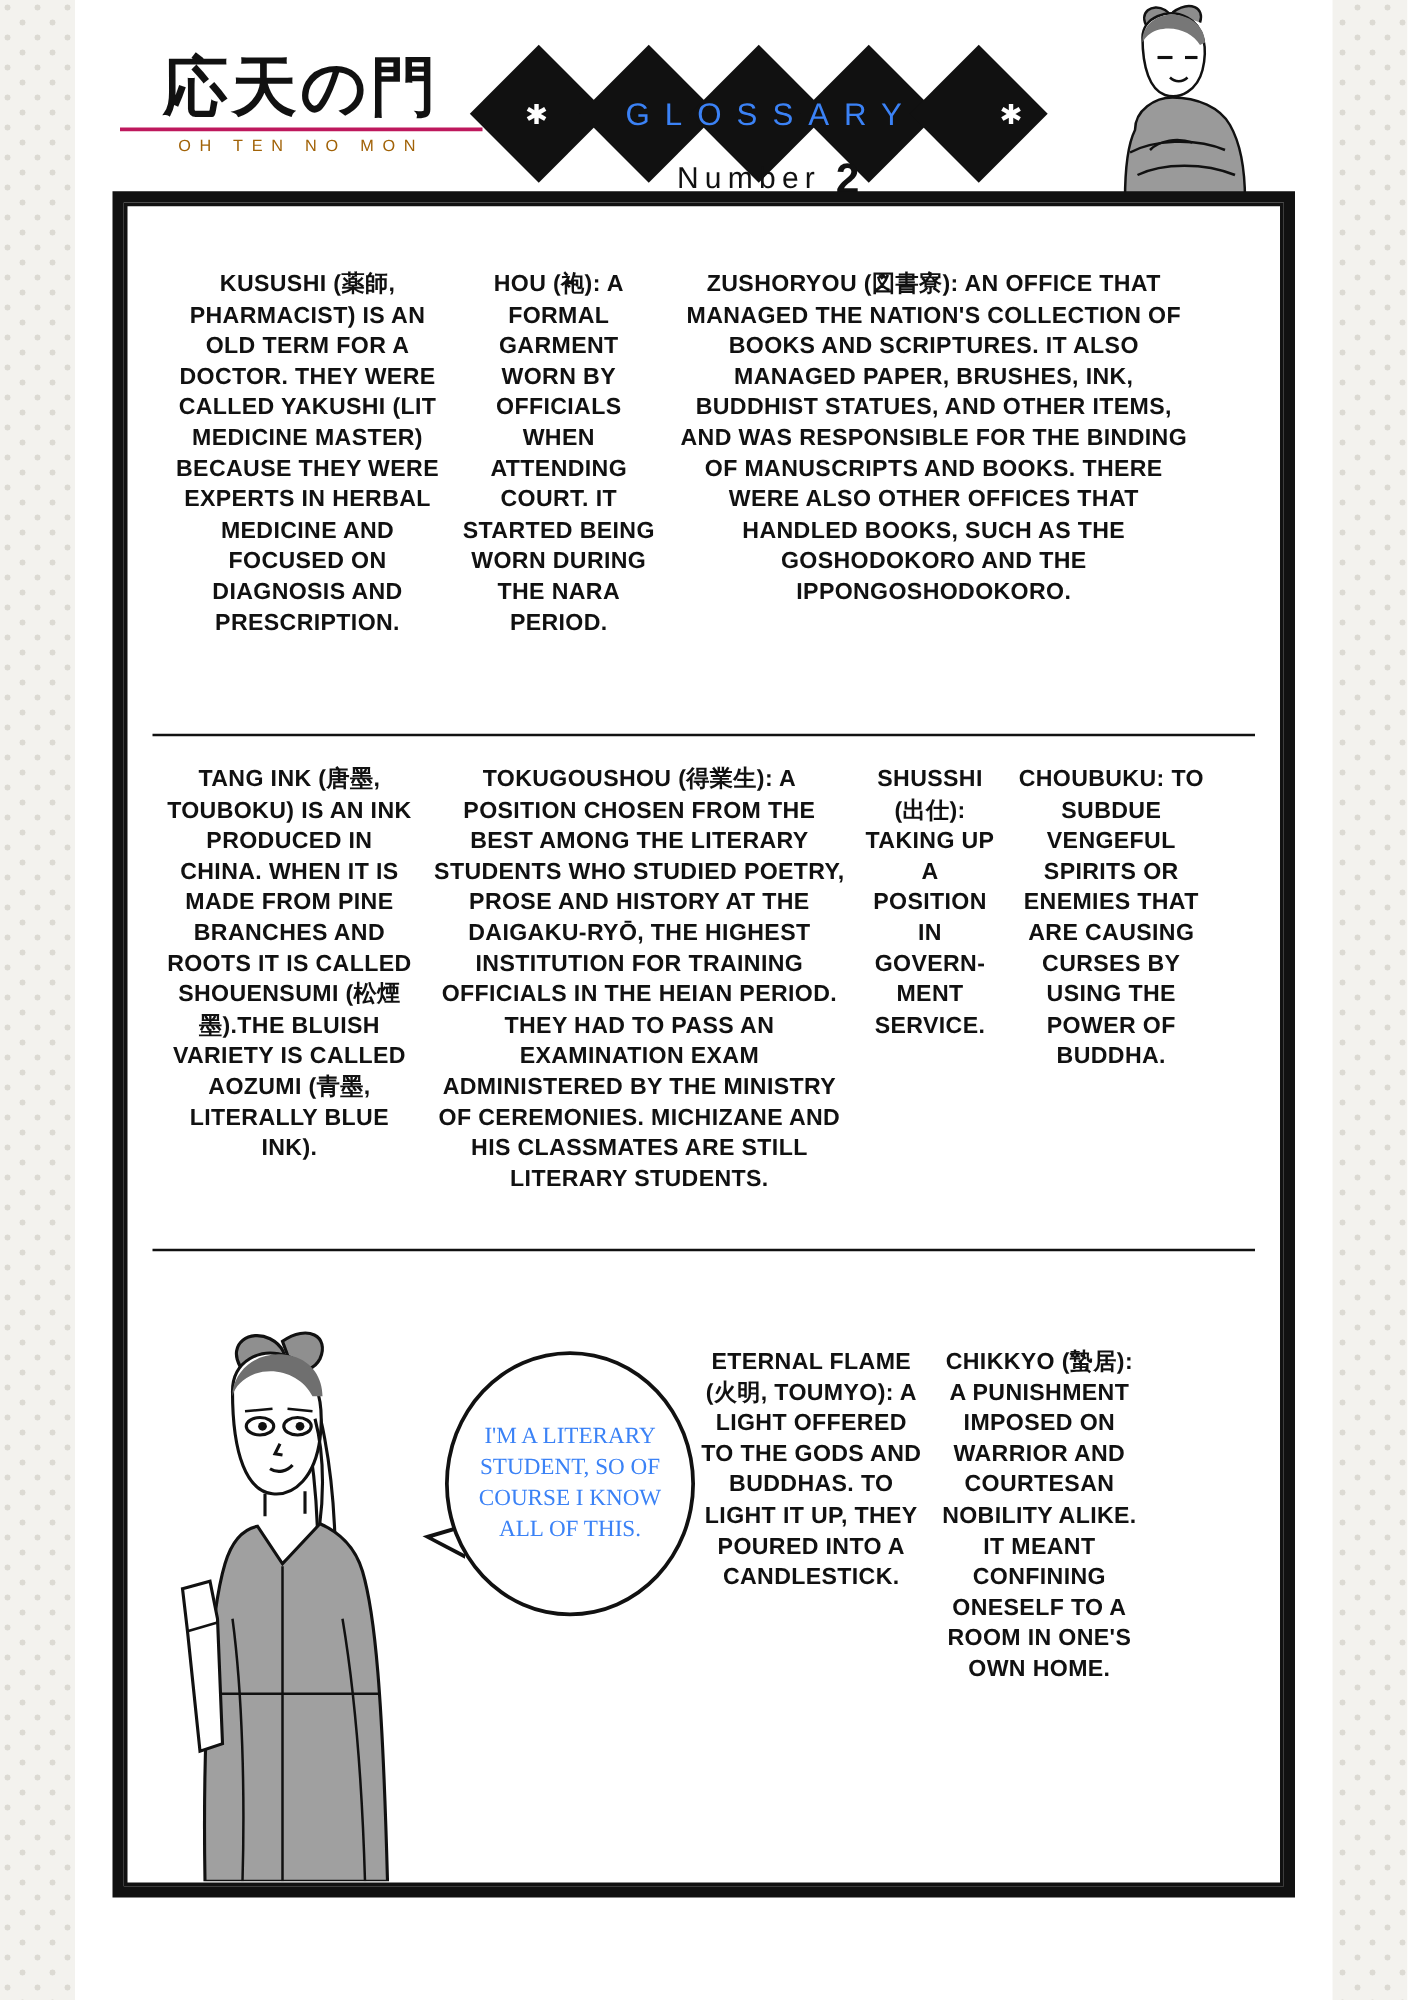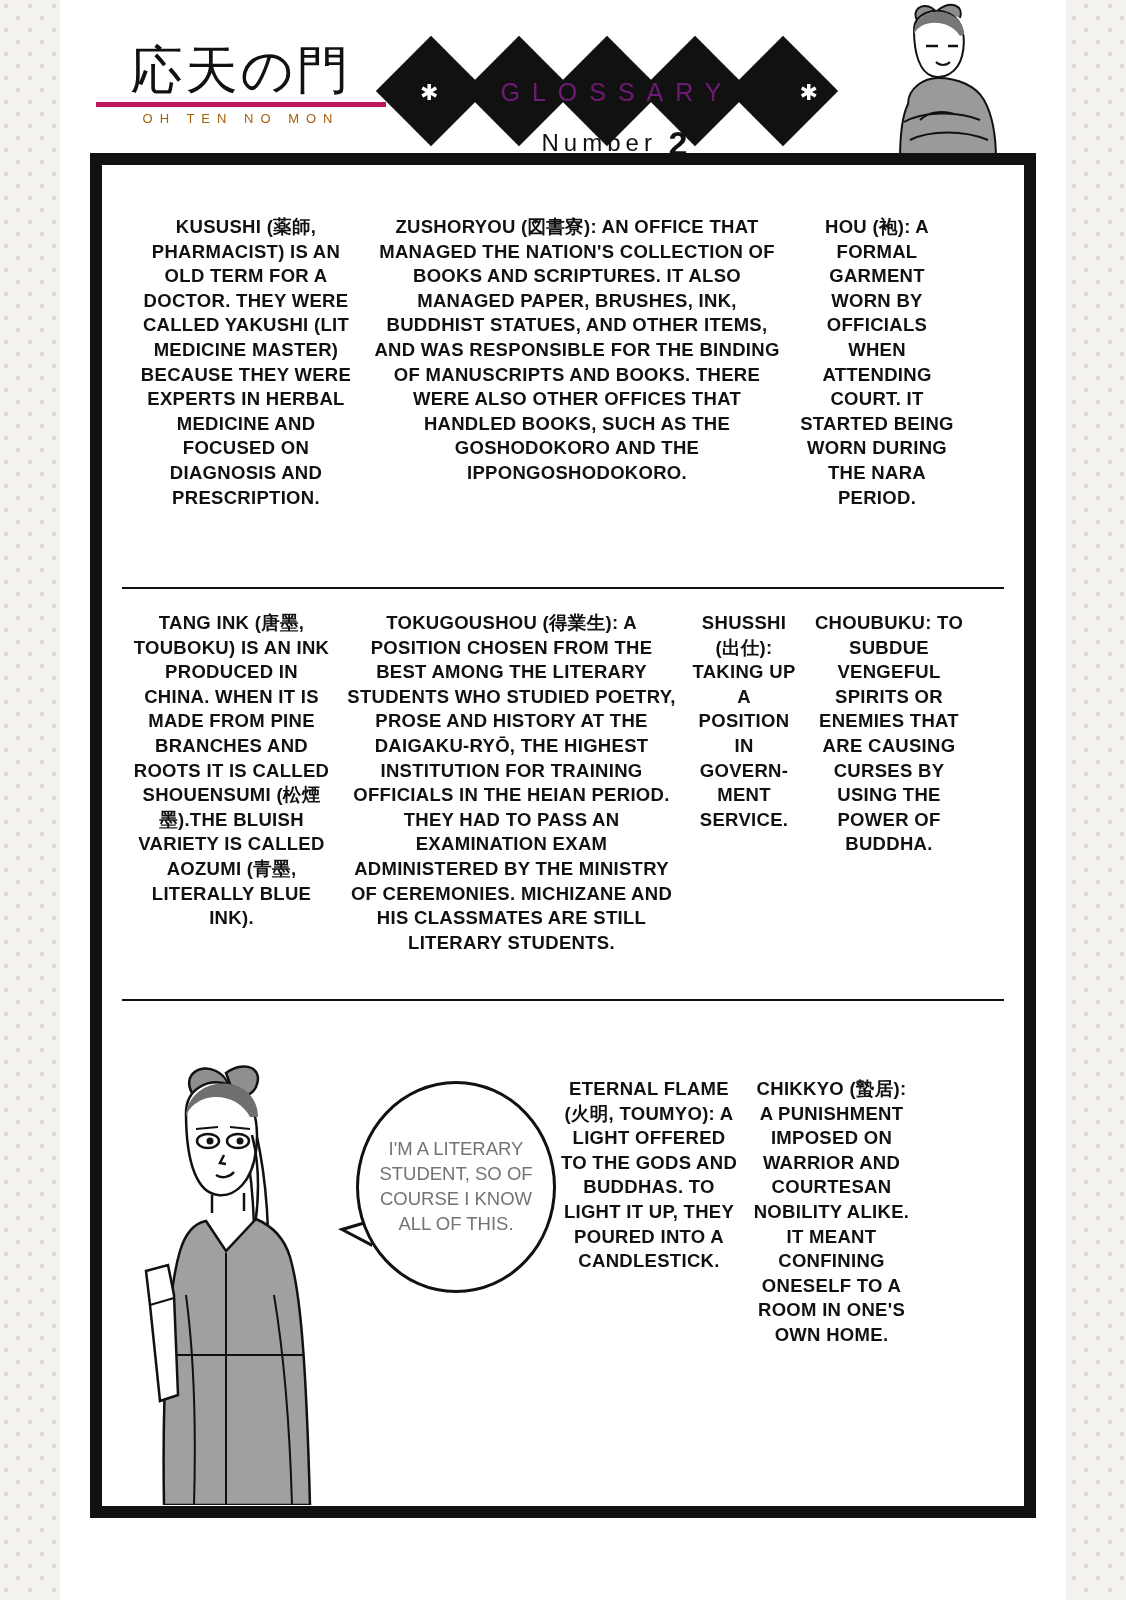--- a/index.html
+++ b/index.html
@@ -42,24 +42,24 @@
     position: absolute;
     left: 96px;
     top: 44px;
     width: 290px;
     text-align: center;
     color: #111;
   }
   .logo-main {
     font-family: "DejaVu Serif", serif;
     font-size: 52px;
-    font-weight: 400;
+    font-weight: 700;
     letter-spacing: 3px;
     line-height: 1;
-    border-bottom: 5px solid #be185d;
+    border-bottom: 3px solid #be185d;
     padding-bottom: 6px;
   }
   .logo-sub {
     font-family: "Liberation Sans", sans-serif;
     font-size: 13px;
     letter-spacing: 7px;
     padding-top: 4px;
     color: #a16207;
   }
 
@@ -83,21 +83,21 @@
   .diamond.d3 { left: 176px; }
   .diamond.d4 { left: 264px; }
   .diamond.d5 { left: 352px; }
 
   .glossary-word {
     position: absolute;
     top: 42px;
     left: 0;
     width: 450px;
     text-align: center;
-    color: #701a75;
+    color: #3b82f6;
     font-family: "Liberation Sans", sans-serif;
     font-size: 25px;
     letter-spacing: 12px;
     font-weight: 400;
   }
   .glossary-stars {
     position: absolute;
     top: 44px;
     left: 0;
     width: 450px;
@@ -213,26 +213,26 @@
     height: 212px;
     border: 3px solid #111;
     border-radius: 50% / 50%;
     background: #fff;
     display: flex;
     align-items: center;
     justify-content: center;
     box-sizing: border-box;
   }
   .bubble-text {
-    font-family: Liberation Sans, sans-serif;
+    font-family: Liberation Serif, serif;
     text-transform: uppercase;
     text-align: center;
     font-size: 18.5px;
     line-height: 1.34;
-    color: #737373;
+    color: #3b82f6;
     padding: 0 16px;
   }
   .bubble-tail {
     position: absolute;
     left: 214px;
     top: 200px;
     width: 0; height: 0;
     border-top: 10px solid transparent;
     border-bottom: 18px solid transparent;
     border-right: 34px solid #111;
@@ -308,22 +308,22 @@
     </g>
   </svg>
 </div>
 
 <div class="frame-outer">
  <div class="frame-inner">
   <div class="frame-body">
 
     <div class="row r1">
       <div class="entry c-kusushi">KUSUSHI (薬師, PHARMACIST) IS AN OLD TERM FOR A DOCTOR. THEY WERE CALLED YAKUSHI (LIT MEDICINE MASTER) BECAUSE THEY WERE EXPERTS IN HERBAL MEDICINE AND FOCUSED ON DIAGNOSIS AND PRESCRIPTION.</div>
+      <div class="entry c-hou">HOU (袍): A FORMAL GARMENT WORN BY OFFICIALS WHEN ATTENDING COURT. IT STARTED BEING WORN DURING THE NARA PERIOD.</div>
       <div class="entry c-zusho">ZUSHORYOU (図書寮): AN OFFICE THAT MANAGED THE NATION'S COLLECTION OF BOOKS AND SCRIPTURES. IT ALSO MANAGED PAPER, BRUSHES, INK, BUDDHIST STATUES, AND OTHER ITEMS, AND WAS RESPONSIBLE FOR THE BINDING OF MANUSCRIPTS AND BOOKS. THERE WERE ALSO OTHER OFFICES THAT HANDLED BOOKS, SUCH AS THE GOSHODOKORO AND THE IPPONGOSHODOKORO.</div>
-      <div class="entry c-hou">HOU (袍): A FORMAL GARMENT WORN BY OFFICIALS WHEN ATTENDING COURT. IT STARTED BEING WORN DURING THE NARA PERIOD.</div>
     </div>
 
     <div class="divider"></div>
 
     <div class="row r2">
       <div class="entry c-tangink">TANG INK (唐墨, TOUBOKU) IS AN INK PRODUCED IN CHINA. WHEN IT IS MADE FROM PINE BRANCHES AND ROOTS IT IS CALLED SHOUENSUMI (松煙墨).THE BLUISH VARIETY IS CALLED AOZUMI (青墨, LITERALLY BLUE INK).</div>
       <div class="entry c-tokugou">TOKUGOUSHOU (得業生): A POSITION CHOSEN FROM THE BEST AMONG THE LITERARY STUDENTS WHO STUDIED POETRY, PROSE AND HISTORY AT THE DAIGAKU-RYŌ, THE HIGHEST INSTITUTION FOR TRAINING OFFICIALS IN THE HEIAN PERIOD. THEY HAD TO PASS AN EXAMINATION EXAM ADMINISTERED BY THE MINISTRY OF CEREMONIES. MICHIZANE AND HIS CLASSMATES ARE STILL LITERARY STUDENTS.</div>
       <div class="entry c-shusshi">SHUSSHI (出仕): TAKING UP A POSITION IN GOVERN-MENT SERVICE.</div>
       <div class="entry c-choubuku">CHOUBUKU: TO SUBDUE VENGEFUL SPIRITS OR ENEMIES THAT ARE CAUSING CURSES BY USING THE POWER OF BUDDHA.</div>
     </div>

